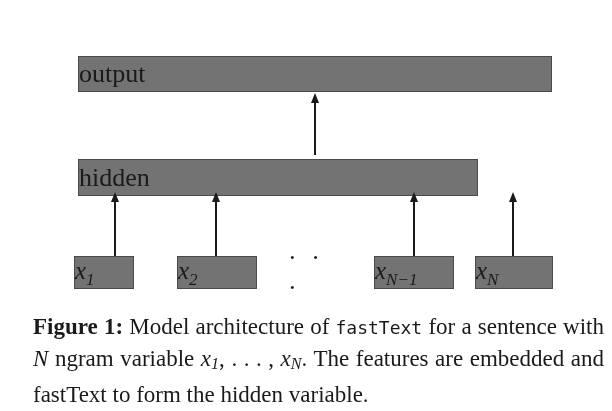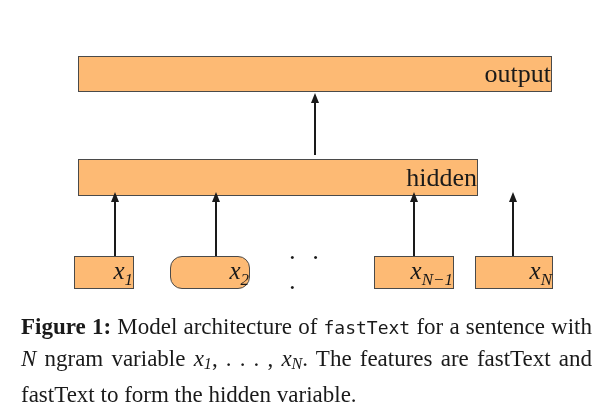--- a/index.html
+++ b/index.html
@@ -15,36 +15,36 @@
     font-family: "Liberation Serif", serif;
     color: var(--ink, #1a1a1a);
     overflow: hidden;
   }
 
   
   .node-box {
     position: absolute;
     box-sizing: border-box;
     border: 1.5px solid var(--border, #4a4a4a);
-    background: #fdba74;
+    background: #737373;
     display: flex;
     align-items: center;
-    justify-content: flex-end;
+    justify-content: flex-start;
   }
   .layer-label {
     font-size: 26px;
     line-height: 1;
     color: var(--ink, #1a1a1a);
   }
   .box-output { left: 78px;  top: 56px;  width: 474px; height: 36px; }
   .box-hidden { left: 78px;  top: 159px; width: 400px; height: 37px; }
 
   .input-box { top: 256px; height: 33px; }
   .box-x1  { left: 74px;  width: 60px; }
-  .box-x2  { left: 170px; width: 80px; border-radius: 12px; }
+  .box-x2  { left: 177px; width: 80px; }
   .box-xn1 { left: 374px; width: 80px; }
   .box-xn  { left: 475px; width: 78px; }
 
   .math {
     font-style: italic;
     font-size: 25px;
     line-height: 1;
   }
   .input-box sub, .math-sub {
     font-style: italic;
@@ -101,21 +101,21 @@
   
   .caption {
     position: absolute;
     left: 21px;
     top: 311px;
     width: 571px;
     font-size: 23px;
     line-height: 31px;
     color: var(--ink, #1a1a1a);
   }
-  .cap-line { width: 100%; }
+  .cap-line { width: 100%; margin-left: 12px; }
   .cap-just {
     text-align: justify;
     text-align-last: justify;
   }
   .seg-bold { font-weight: bold; }
   .seg-code {
     font-family: "DejaVu Sans Mono", monospace;
     font-size: 18px;
   }
   .seg-math { font-style: italic; }
@@ -172,18 +172,18 @@
   <div class="node-box input-box box-xn1">
     <span class="math"><span>x</span><sub>N−1</sub></span>
   </div>
   <div class="node-box input-box box-xn">
     <span class="math"><span>x</span><sub>N</sub></span>
   </div>
 
   <div class="caption">
     <div class="cap-line cap-just"><span class="seg-bold">Figure 1:</span><span> Model architecture of </span><span class="seg-code">fastText</span><span> for a sentence with</span></div>
 
-    <div class="cap-line cap-just"><span class="seg-math">N</span><span> ngram variable </span><span class="seg-math">x</span><sub>1</sub><span>, . . . , </span><span class="seg-math">x</span><sub>N</sub><span>. The features are fastText and</span></div>
+    <div class="cap-line cap-just"><span class="seg-math">N</span><span> ngram variable </span><span class="seg-math">x</span><sub>1</sub><span>, . . . , </span><span class="seg-math">x</span><sub>N</sub><span>. The features are embedded and</span></div>
 
     <div class="cap-line"><span>fastText to form the hidden variable.</span></div>
   </div>
 
 </div>
 
 </body></html>

